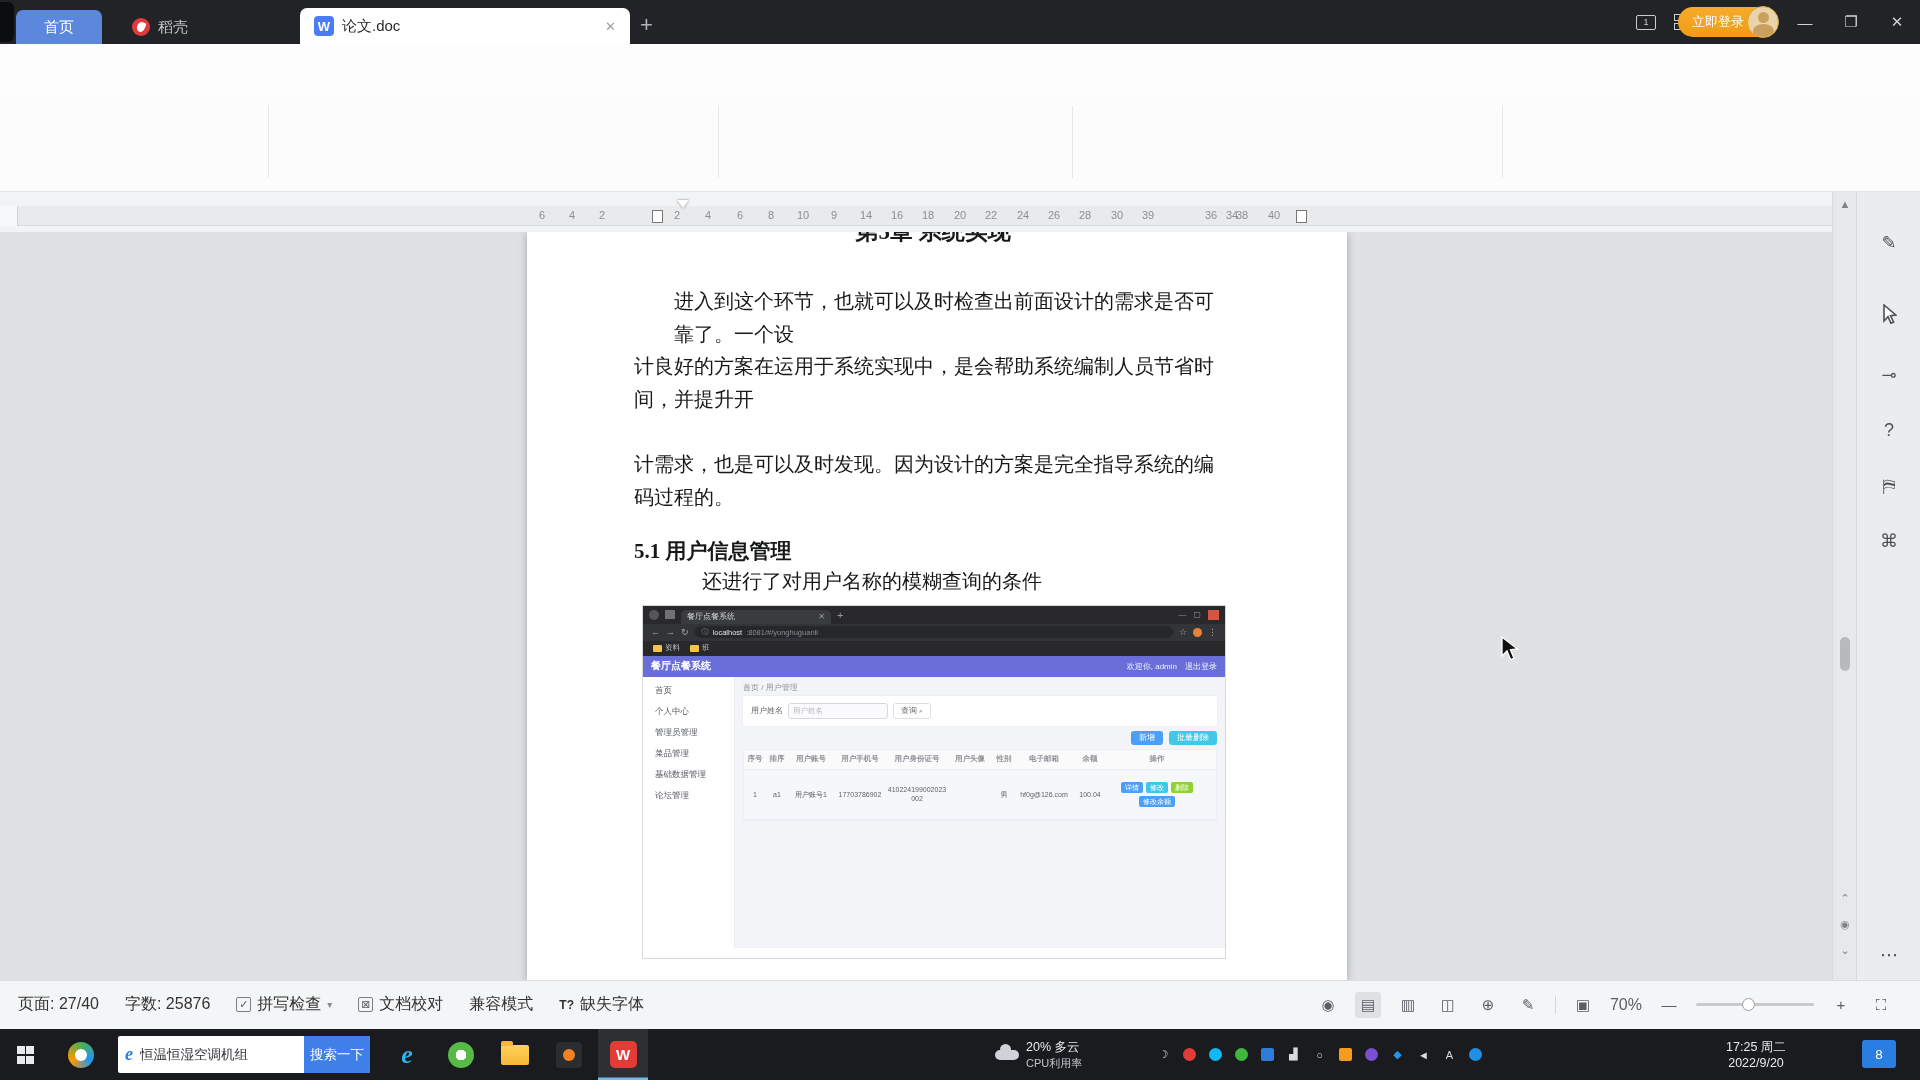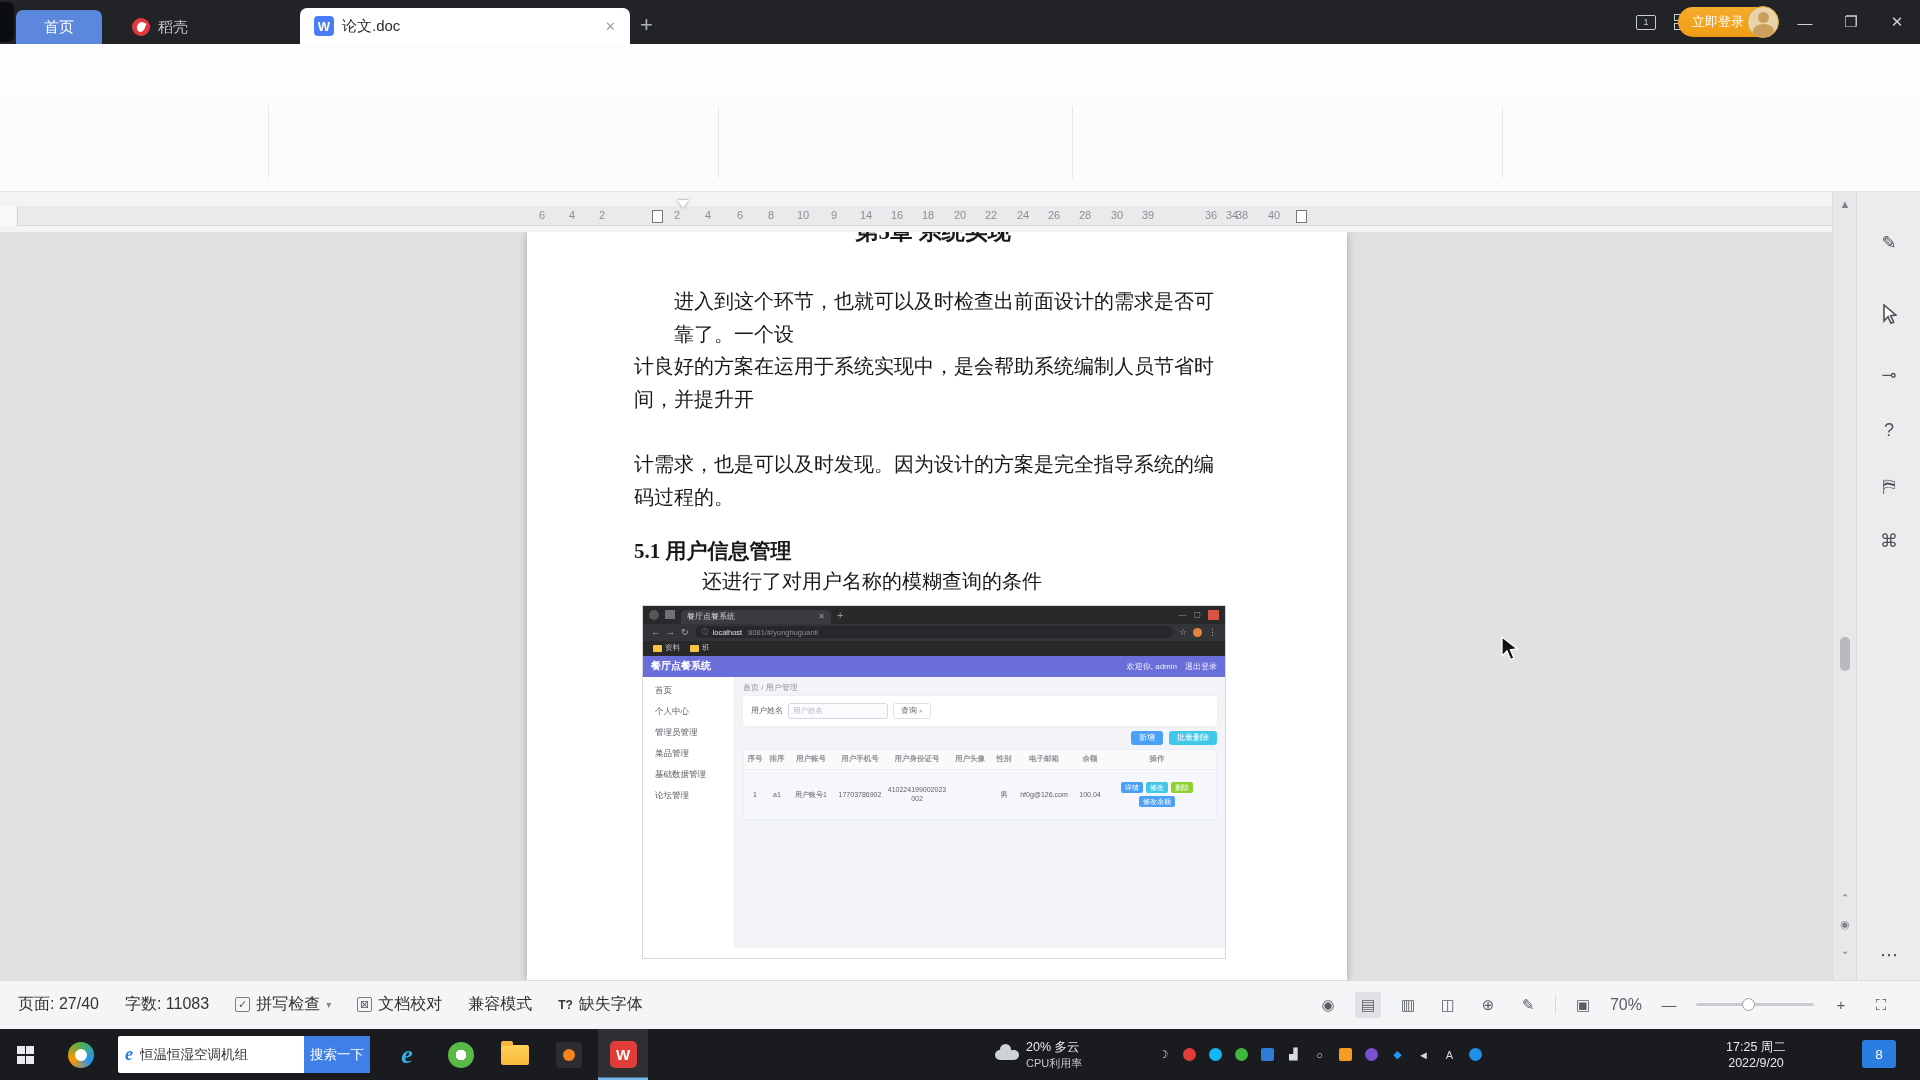--- a/index.html
+++ b/index.html
@@ -627,21 +627,21 @@
   <span class="tp-ic" style="top:172px">⊸</span>
   <span class="tp-ic" style="top:228px" style2="">?</span>
   <span class="tp-ic" style="top:284px">⛿</span>
   <span class="tp-ic" style="top:338px">⌘</span>
   <span class="tp-ic" style="top:752px">⋯</span>
 </div>
 
 <div class="abs statusbar ni"></div>
 <div class="abs flex sb-left">
   <span class="sb-it">页面: 27/40</span>
-  <span class="sb-it">字数: 11083</span>
+  <span class="sb-it">字数: 25876</span>
   <span class="sb-it">
     <span class="cb">✓</span>
     <span>拼写检查</span>
       <span class="car2">▾</span>
   </span>
   <span class="sb-it">
     <span class="cb">⊠</span>
     <span>文档校对</span>
   </span>
   <span class="sb-it">兼容模式</span>

